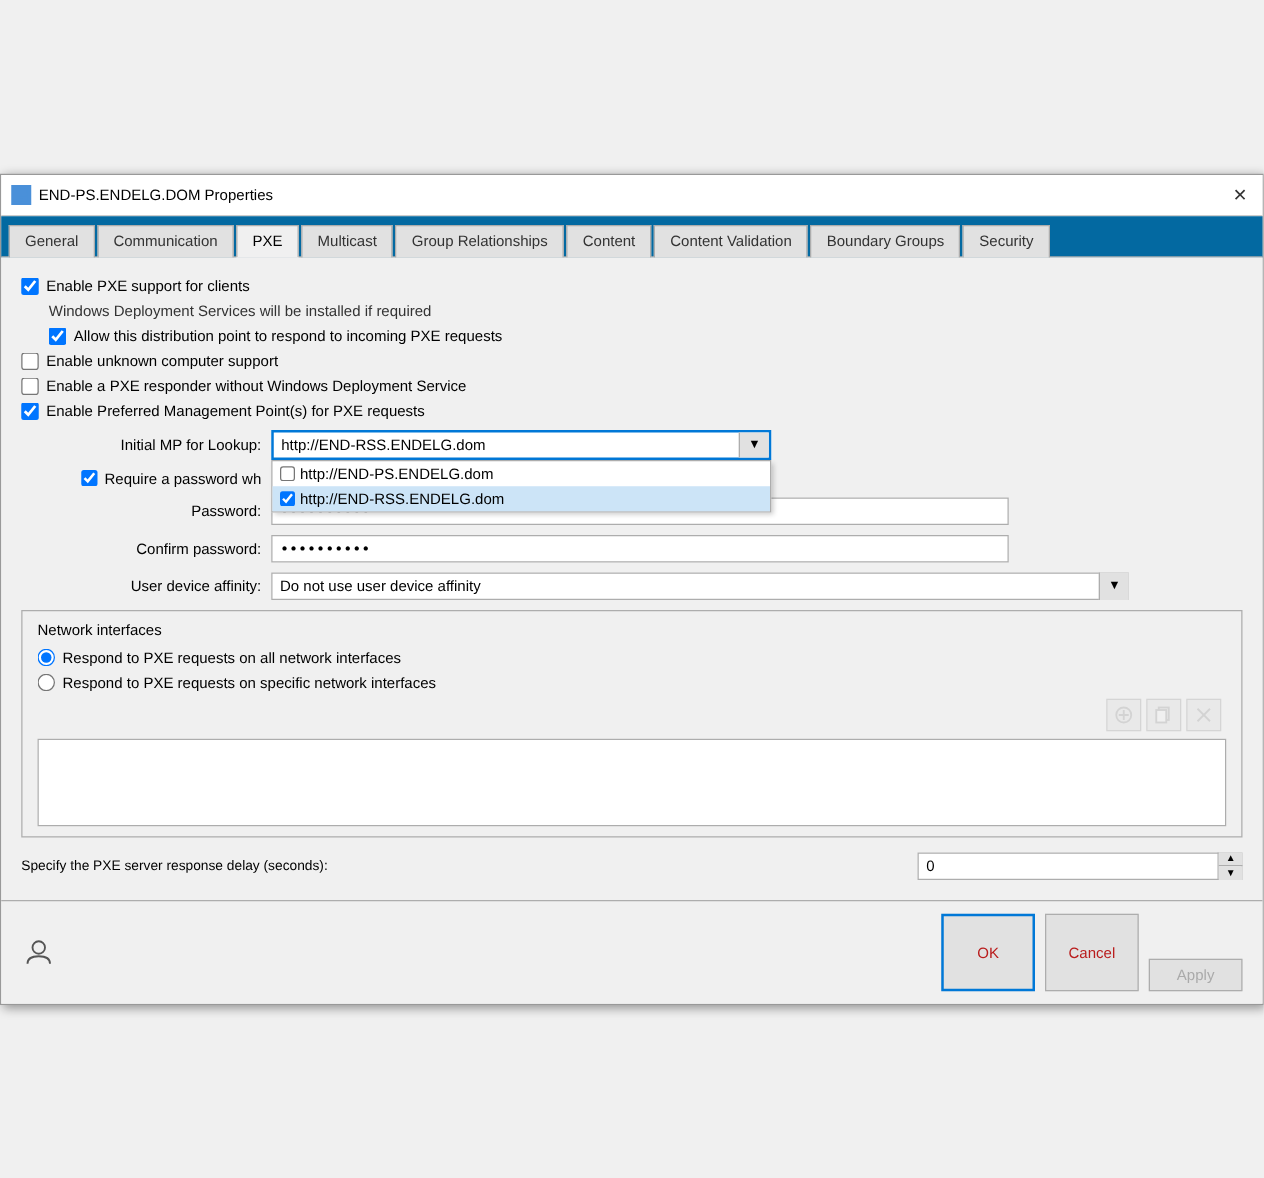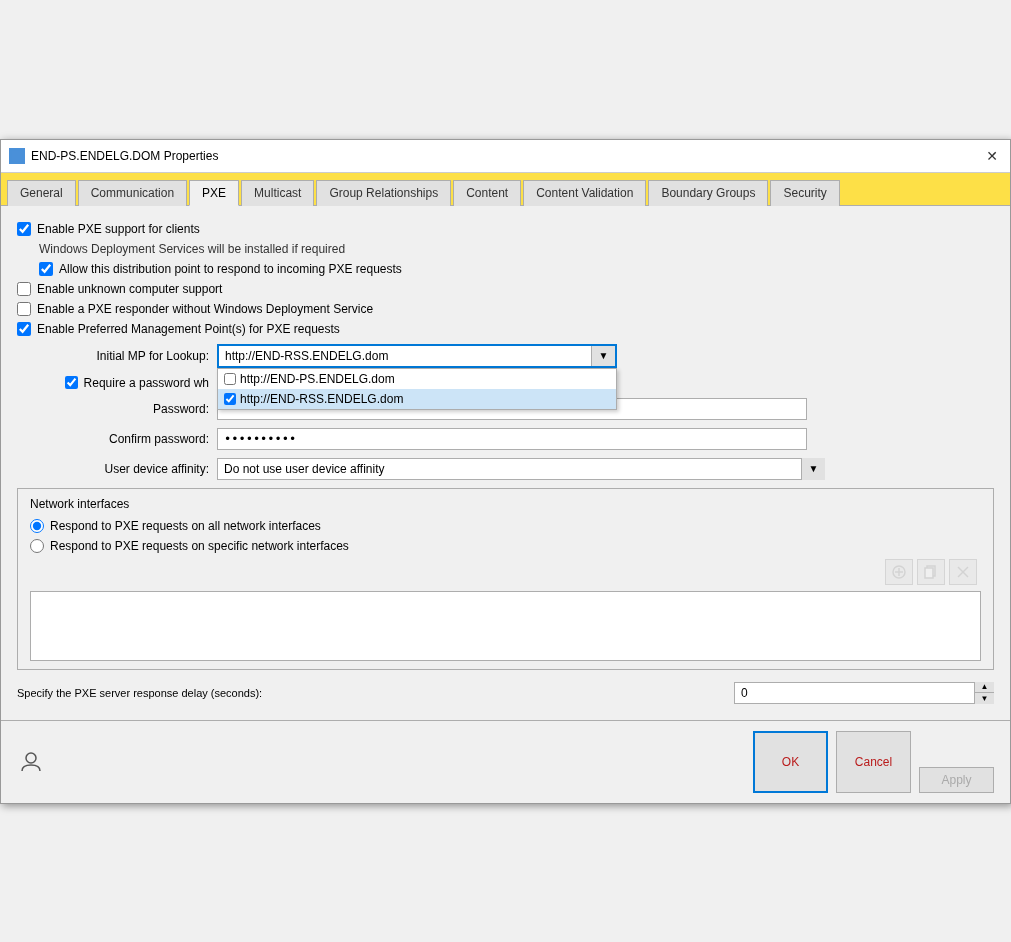--- a/index.html
+++ b/index.html
@@ -51,21 +51,21 @@
       background: transparent;
       cursor: pointer;
       font-size: 14px;
       display: flex;
       align-items: center;
       justify-content: center;
       color: #333;
     }
 
     .tabs-bar {
-      background: #fde047;
+      background: #0369a1;
       display: flex;
       flex-wrap: wrap;
       padding: 6px 6px 0 6px;
       border-bottom: 1px solid #adadad;
     }
     .tab {
       padding: 5px 12px;
       border: 1px solid #adadad;
       border-bottom: none;
       background: #e1e1e1;
@@ -153,21 +153,21 @@
       width: 590px;
       padding: 3px 6px;
       border: 1px solid #adadad;
       background: white;
       font-size: 12px;
       font-family: monospace;
     }
 
     .user-affinity-wrapper {
       position: relative;
-      width: 608px;
+      width: 686px;
     }
     .user-affinity-select {
       width: 100%;
       padding: 3px 24px 3px 6px;
       border: 1px solid #adadad;
       background: white;
       font-size: 12px;
       appearance: none;
       cursor: pointer;
     }

